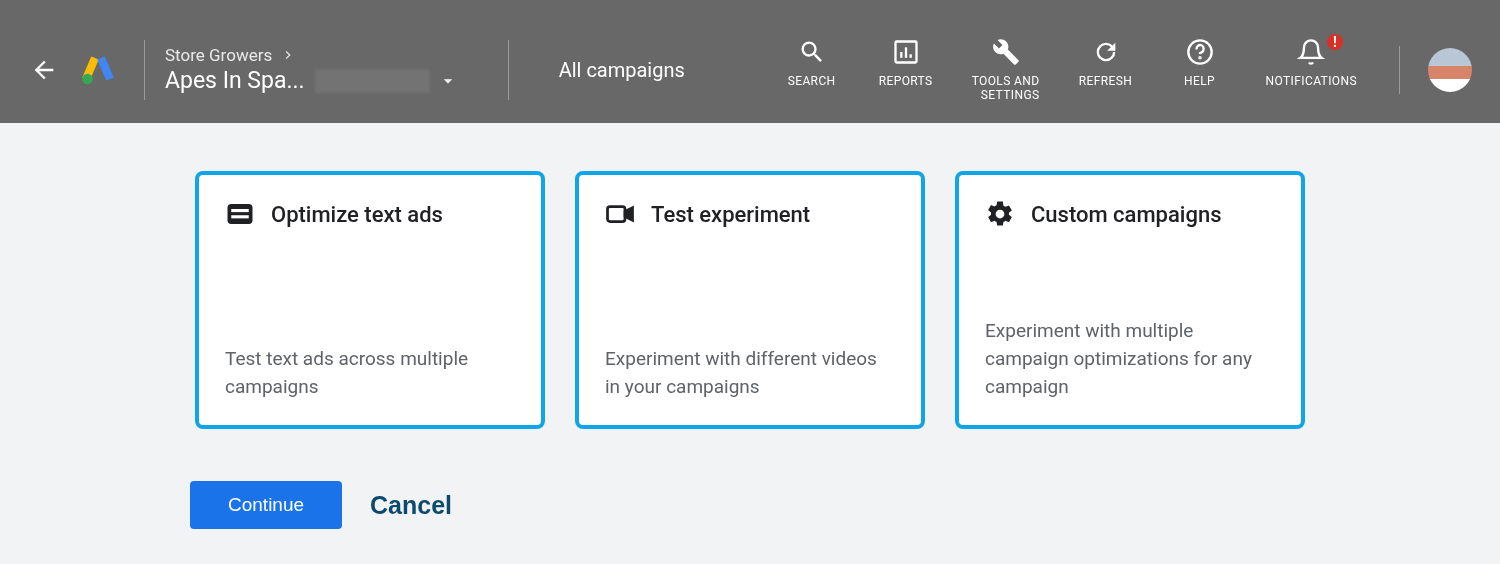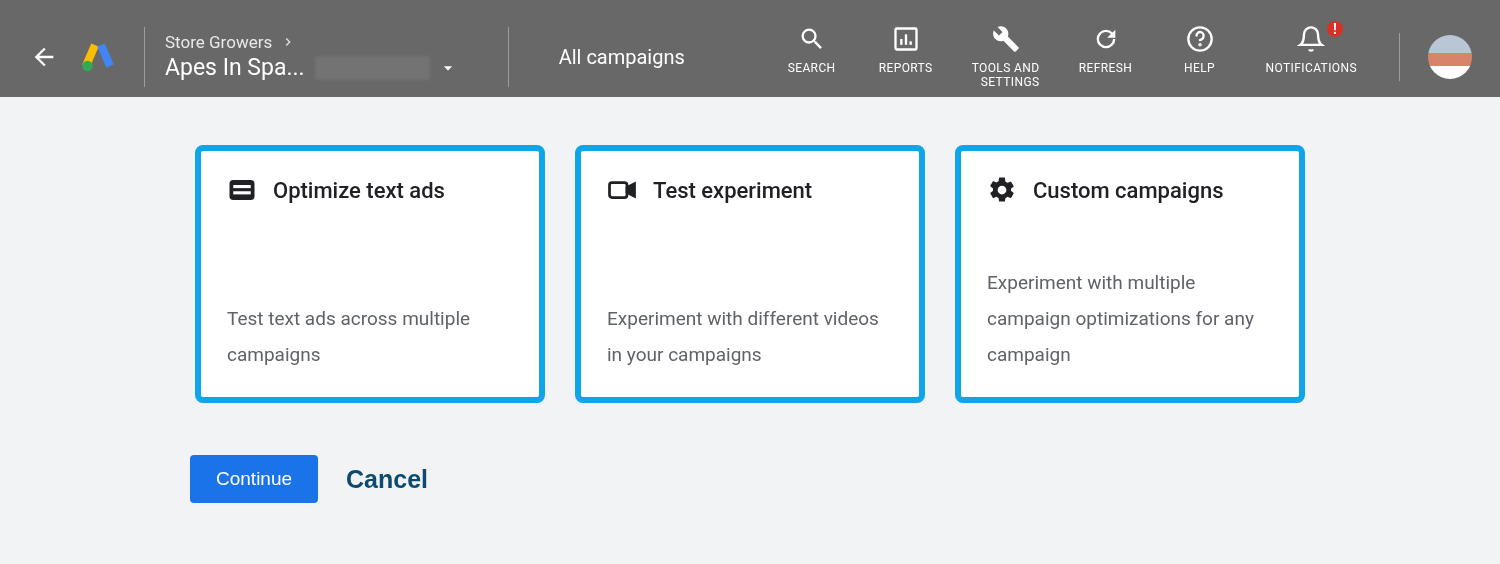--- a/index.html
+++ b/index.html
@@ -1,21 +1,21 @@
 <!DOCTYPE html>
 <html><head>
 <meta charset="utf-8">
 <style>
   * { box-sizing: border-box; margin: 0; padding: 0; }
   html, body { width: 1500px; height: 564px; font-family: Roboto, Arial, sans-serif; background: #f1f3f4; overflow: hidden; }
   
   .appbar {
     display: flex;
     align-items: center;
-    height: 97px;
+    height: 123px;
     background: #686869;
     color: #fff;
     padding: 16px 28px 0 20px;
     position: relative;
   }
   .back-btn {
     width: 48px; height: 48px;
     display: flex; align-items: center; justify-content: center;
     cursor: pointer; margin-right: 10px;
   }
@@ -84,42 +84,42 @@
   }
   
   .content {
     padding: 48px 195px 0 195px;
   }
   .cards {
     display: flex; gap: 30px;
   }
   .card {
     width: 350px; height: 258px;
-    background: #fff; border: 6px solid #0ea5e9; border-radius: 8px;
+    background: #fff; border: 4px solid #0ea5e9; border-radius: 8px;
     padding: 24px 26px 24px 26px;
     display: flex; flex-direction: column; justify-content: space-between;
     cursor: pointer;
   }
   .card-head {
     display: flex; align-items: center; gap: 16px;
   }
   .card-title {
     font-size: 22px; font-weight: 500; color: #202124;
   }
   .card-desc {
-    font-size: 19px; color: #5f6368; line-height: 36px; margin-top: 16px;
+    font-size: 19px; color: #5f6368; line-height: 28px; margin-top: 16px;
   }
   .card-icon { width: 30px; height: 30px; display: flex; align-items: center; justify-content: center; }
   
   .button-row {
     display: flex; align-items: center; gap: 28px; margin-top: 52px; margin-left: -5px;
   }
   .btn-primary {
     background: #1a73e8; color: #fff; font-size: 19px; font-weight: 500;
-    padding: 13px 26px; border: none; border-radius: 4px; cursor: pointer;
+    padding: 13px 38px; border: none; border-radius: 4px; cursor: pointer;
   }
   .btn-link {
     background: none; border: none; color: #0c4a6e; font-size: 25px; font-weight: 700;
     cursor: pointer;
   }
 </style>
 </head>
 <body>
 
 <div class="appbar">

